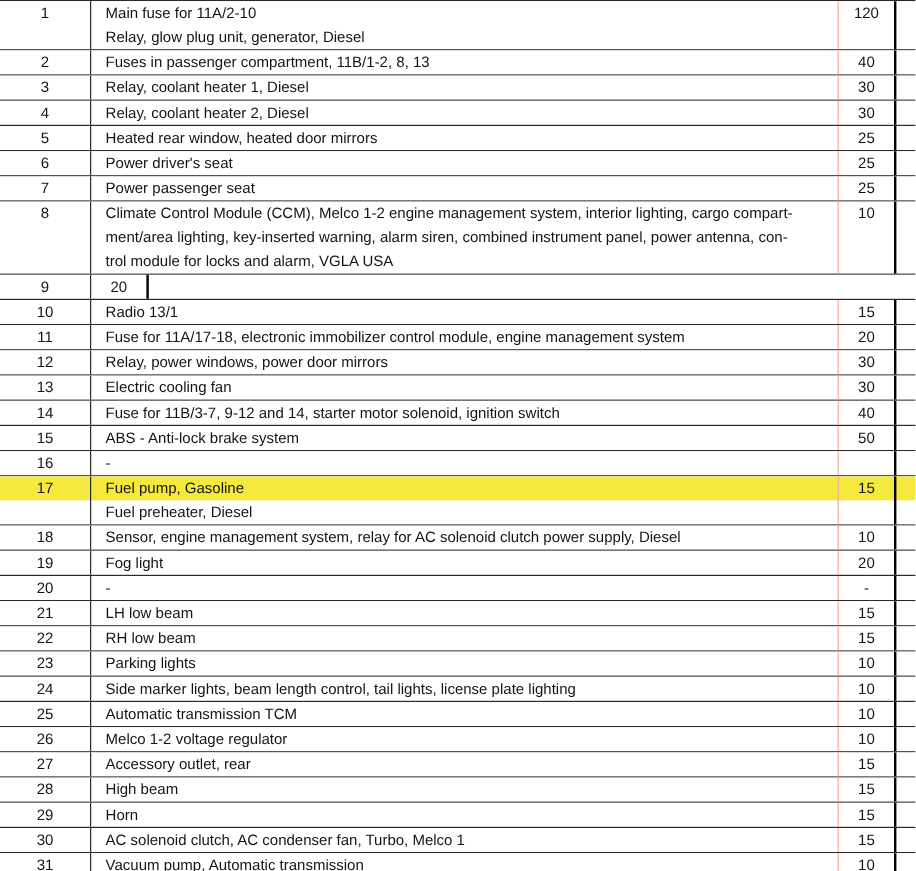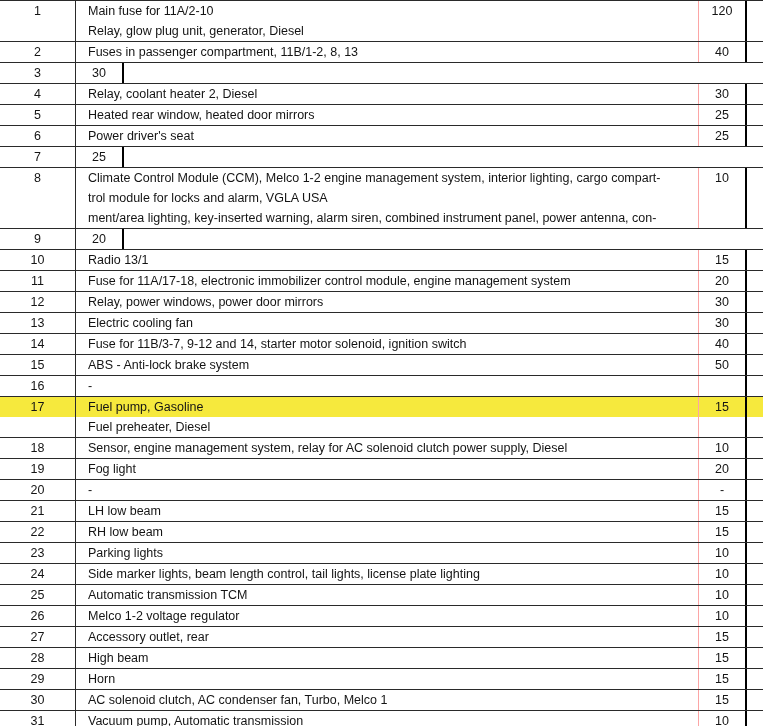--- a/index.html
+++ b/index.html
@@ -99,20 +99,23 @@
       </div>
       <div class="cell col-amp">
         <div class="line">40</div>
       </div>
       <div class="cell col-edge"></div>
     </div>
     <div class="row">
       <div class="cell col-num">
         <div class="line">3</div>
       </div>
+      <div class="cell col-desc">
+        <div class="line desc-line">Relay, coolant heater 1, Diesel</div>
+      </div>
       <div class="cell col-amp">
         <div class="line">30</div>
       </div>
       <div class="cell col-edge"></div>
     </div>
     <div class="row">
       <div class="cell col-num">
         <div class="line">4</div>
       </div>
       <div class="cell col-desc">
@@ -144,33 +147,36 @@
       </div>
       <div class="cell col-amp">
         <div class="line">25</div>
       </div>
       <div class="cell col-edge"></div>
     </div>
     <div class="row">
       <div class="cell col-num">
         <div class="line">7</div>
       </div>
+      <div class="cell col-desc">
+        <div class="line desc-line">Power passenger seat</div>
+      </div>
       <div class="cell col-amp">
         <div class="line">25</div>
       </div>
       <div class="cell col-edge"></div>
     </div>
     <div class="row">
       <div class="cell col-num">
         <div class="line">8</div>
       </div>
       <div class="cell col-desc">
         <div class="line desc-line">Climate Control Module (CCM), Melco 1-2 engine management system, interior lighting, cargo compart-</div>
+        <div class="line desc-line">ment/area lighting, key-inserted warning, alarm siren, combined instrument panel, power antenna, con-</div>
         <div class="line desc-line">trol module for locks and alarm, VGLA USA</div>
-        <div class="line desc-line">ment/area lighting, key-inserted warning, alarm siren, combined instrument panel, power antenna, con-</div>
       </div>
       <div class="cell col-amp">
         <div class="line">10</div>
       </div>
       <div class="cell col-edge"></div>
     </div>
     <div class="row">
       <div class="cell col-num">
         <div class="line">9</div>
       </div>

